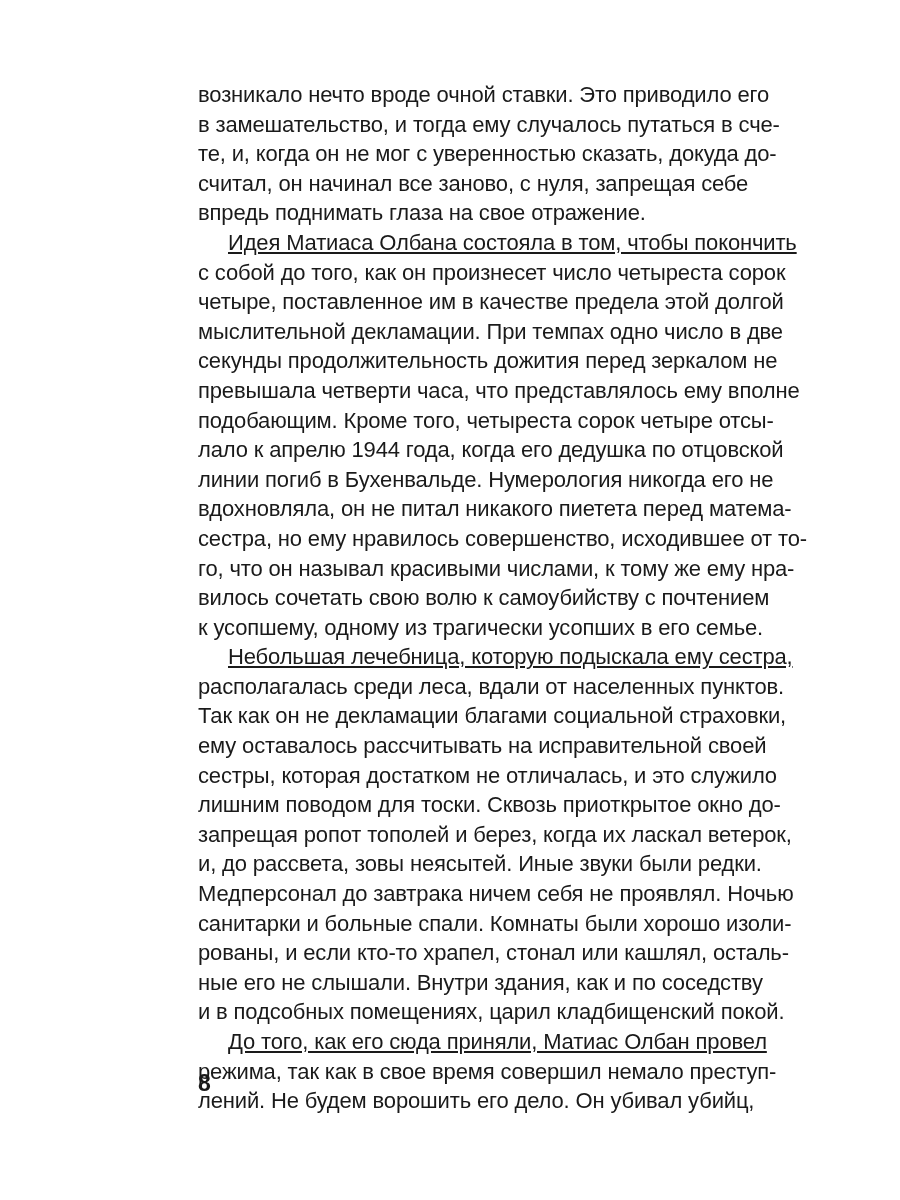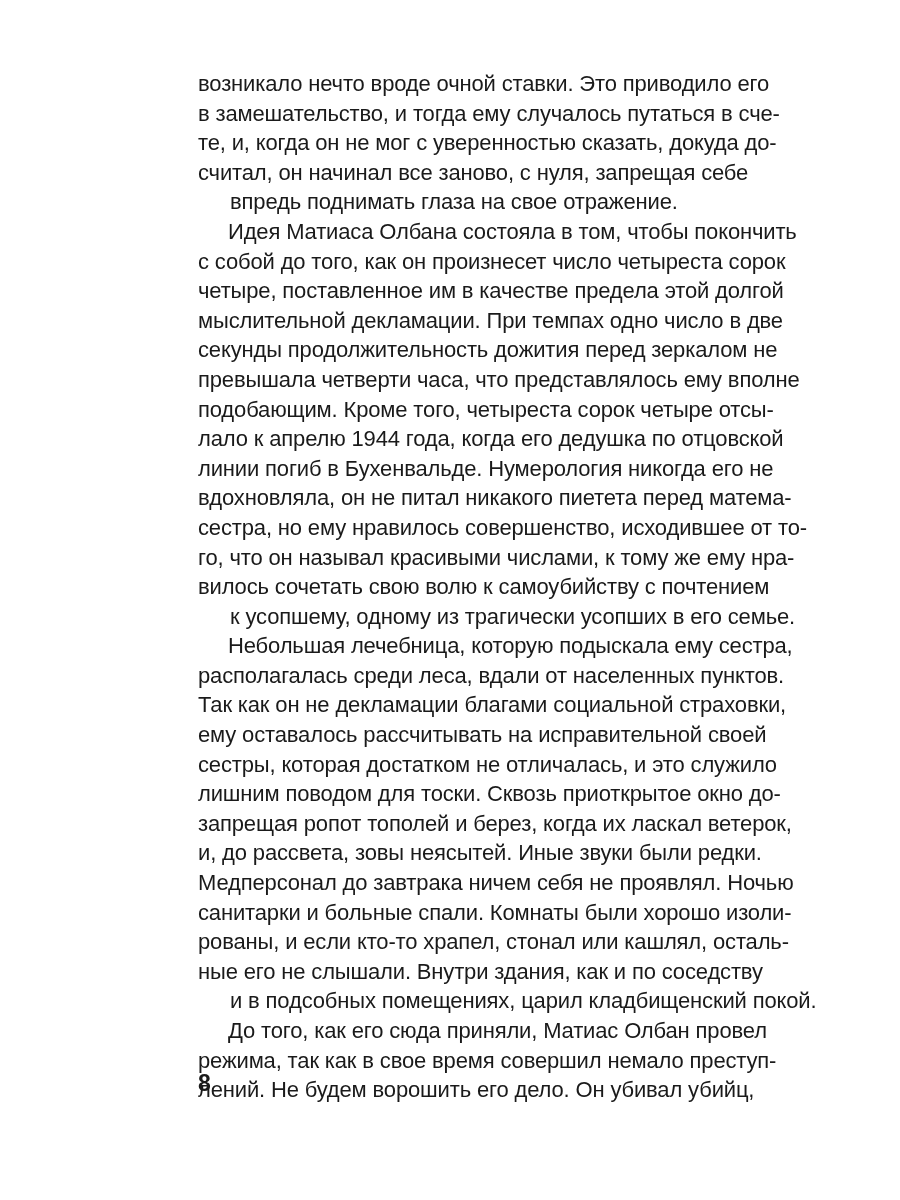--- a/index.html
+++ b/index.html
@@ -1,25 +1,25 @@
 <!DOCTYPE html>
 <html><head>
   <meta charset="utf-8">
   <style>
     html, body { margin: 0; padding: 0; background: #ffffff; }
     body { width: 900px; height: 1200px; position: relative; overflow: hidden; }
     .page {
-      position: absolute; left: 198px; top: 69px; width: 546px;
+      position: absolute; left: 198px; top: 80px; width: 546px;
       font-family: "Liberation Sans", sans-serif;
       font-size: 22px; line-height: 29.6px; color: #1a1a1a;
       letter-spacing: -0.15px;
     }
     .line { white-space: nowrap; display: block; height: 29.6px; text-align: justify; text-align-last: justify; }
-    .line.last { text-align-last: left; margin-left: 32px; }
-    .line.indent { padding-left: 30px; }
+    .line.last { text-align-last: left; }
+    .line.indent { padding-left: 30px; text-decoration: underline; }
     .page-number {
       position: absolute; left: 198px; top: 1070px;
       font-family: "Liberation Sans", sans-serif;
       font-size: 23px; font-weight: bold; color: #1a1a1a;
     }
   </style>
 </head>
 <body>
 
 <div class="page" id="page-body">

